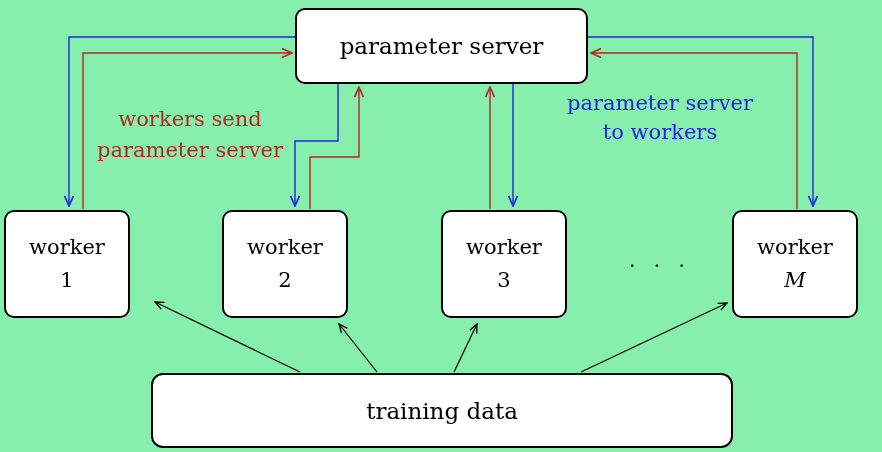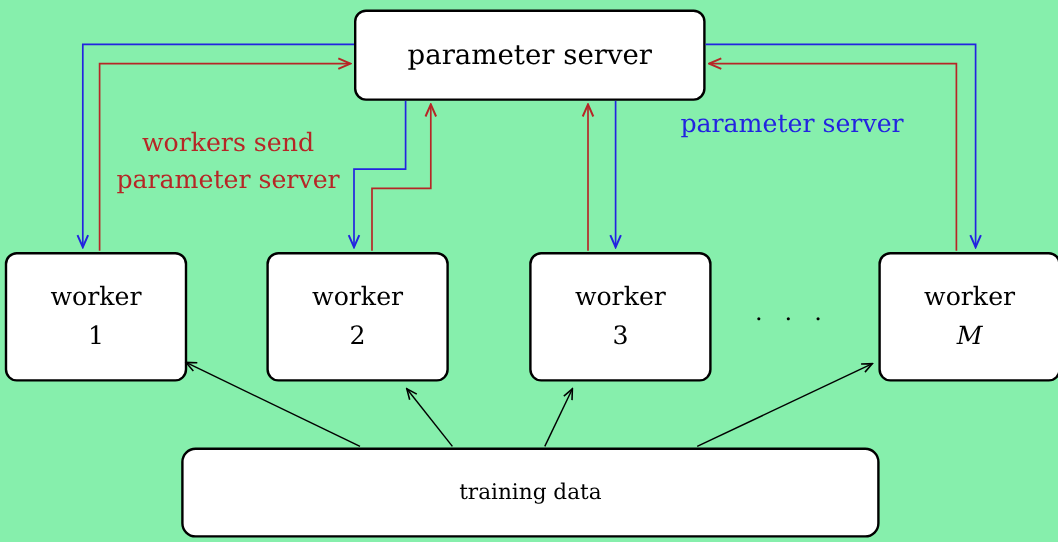--- a/index.html
+++ b/index.html
@@ -27,30 +27,30 @@
     justify-content: center;
     text-align: center;
     color: #000000;
     z-index: 2;
   }
   .node-ps {
     left: 295px; top: 8px; width: 293px; height: 76px;
     font-size: 23px;
   }
   .node-worker {
-    top: 210px; width: 152px; height: 108px;
+    top: 210px; width: 126px; height: 108px;
     font-size: 21px; line-height: 33px;
   }
   .node-w1 { left: 4px; }
   .node-w2 { left: 222px; }
   .node-w3 { left: 441px; }
   .node-wm { left: 732px; }
   .node-training {
     left: 151px; top: 373px; width: 582px; height: 75px;
-    font-size: 18px;
+    font-size: 23px;
     border-radius: 12px;
   }
   .worker-id { display: block; }
   .italic { font-style: italic; }
   .ellipsis {
     position: absolute;
     left: 620px; top: 248px; width: 80px;
     text-align: center;
     font-size: 20px;
     letter-spacing: 6px;
@@ -123,20 +123,21 @@
     <span>training data</span>
   </div>
 
   <div class="annotation annotation-red">
     <span>workers send</span>
     <span>parameter server</span>
   </div>
 
   <div class="annotation annotation-blue">
     <span>parameter server</span>
+    <span>to workers</span>
   </div>
 
   <svg class="wires" viewBox="0 0 882 452">
     <defs>
       <marker id="head-blue" viewBox="0 0 10 10" refX="9" refY="5" markerWidth="9" markerHeight="9" orient="auto-start-reverse">
         <path d="M1,1.5 L9,5 L1,8.5" fill="none" class="stroke-blue" stroke-width="1.3"></path>
       </marker>
       <marker id="head-red" viewBox="0 0 10 10" refX="9" refY="5" markerWidth="9" markerHeight="9" orient="auto-start-reverse">
         <path d="M1,1.5 L9,5 L1,8.5" fill="none" class="stroke-red" stroke-width="1.3"></path>
       </marker>

